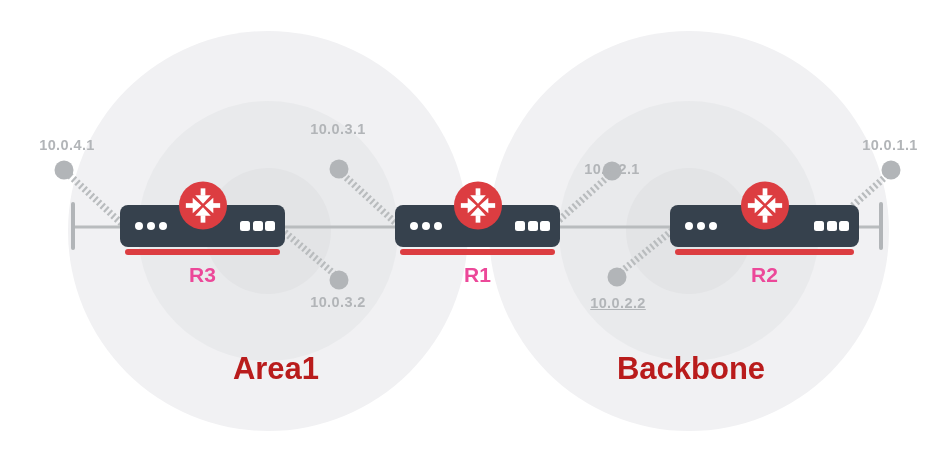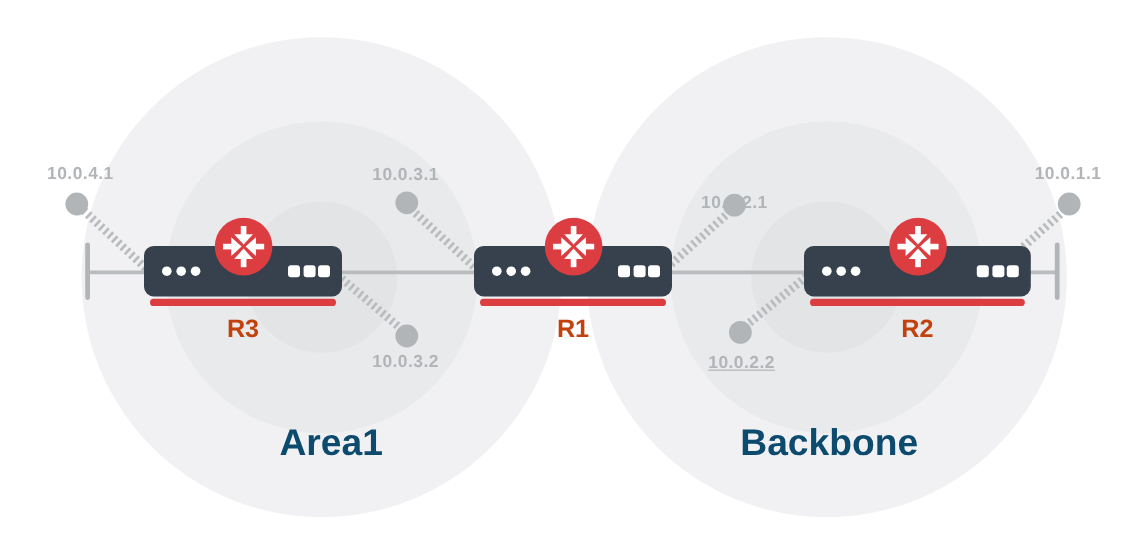--- a/index.html
+++ b/index.html
@@ -28,21 +28,21 @@
     letter-spacing: 0.4px;
     color: #b2b5b8;
     white-space: nowrap;
     line-height: 1;
   }
   .area-label {
     position: absolute;
     transform: translateX(-50%);
     font-size: 31px;
     font-weight: bold;
-    color: #0c4a6e;
+    color: #b91c1c;
     white-space: nowrap;
     line-height: 1;
   }
   .router {
     position: absolute;
     width: 165px;
     height: 42px;
   }
   .chassis {
     position: absolute;
@@ -84,21 +84,21 @@
     background: #dc3d41;
   }
   .router-label {
     position: absolute;
     top: 59px;
     left: 0;
     width: 100%;
     text-align: center;
     font-size: 21px;
     font-weight: bold;
-    color: #c2410c;
+    color: #ec4899;
     line-height: 1;
   }
 </style>
 </head>
 <body>
 
 <div class="canvas">
 
   <svg class="base-layer" width="950" height="463" viewBox="0 0 950 463">
 
@@ -132,21 +132,21 @@
       <circle cx="64" cy="170" r="9.5"></circle>
       <circle cx="339" cy="169" r="9.5"></circle>
       <circle cx="339" cy="280" r="9.5"></circle>
       <circle cx="612" cy="171" r="9.5"></circle>
       <circle cx="617" cy="277" r="9.5"></circle>
       <circle cx="891" cy="170" r="9.5"></circle>
     </g>
   </svg>
 
   <div class="ip-label" style="left:67px;  top:138px;">10.0.4.1</div>
-  <div class="ip-label" style="left:338px; top:139px;">10.0.3.1</div>
+  <div class="ip-label" style="left:338px; top:122px;">10.0.3.1</div>
   <div class="ip-label" style="left:338px; top:295px;">10.0.3.2</div>
   <div class="ip-label" style="left:612px; top:138px;margin-top:24px;">10.0.2.1</div>
   <div class="ip-label" style="left:618px; top:296px;text-decoration:underline;">10.0.2.2</div>
   <div class="ip-label" style="left:890px; top:138px;">10.0.1.1</div>
 
   <div class="router" style="left:120px; top:205px;">
     <div class="chassis">
       <div class="led-group">
         <span class="led"></span>
         <span class="led"></span>

